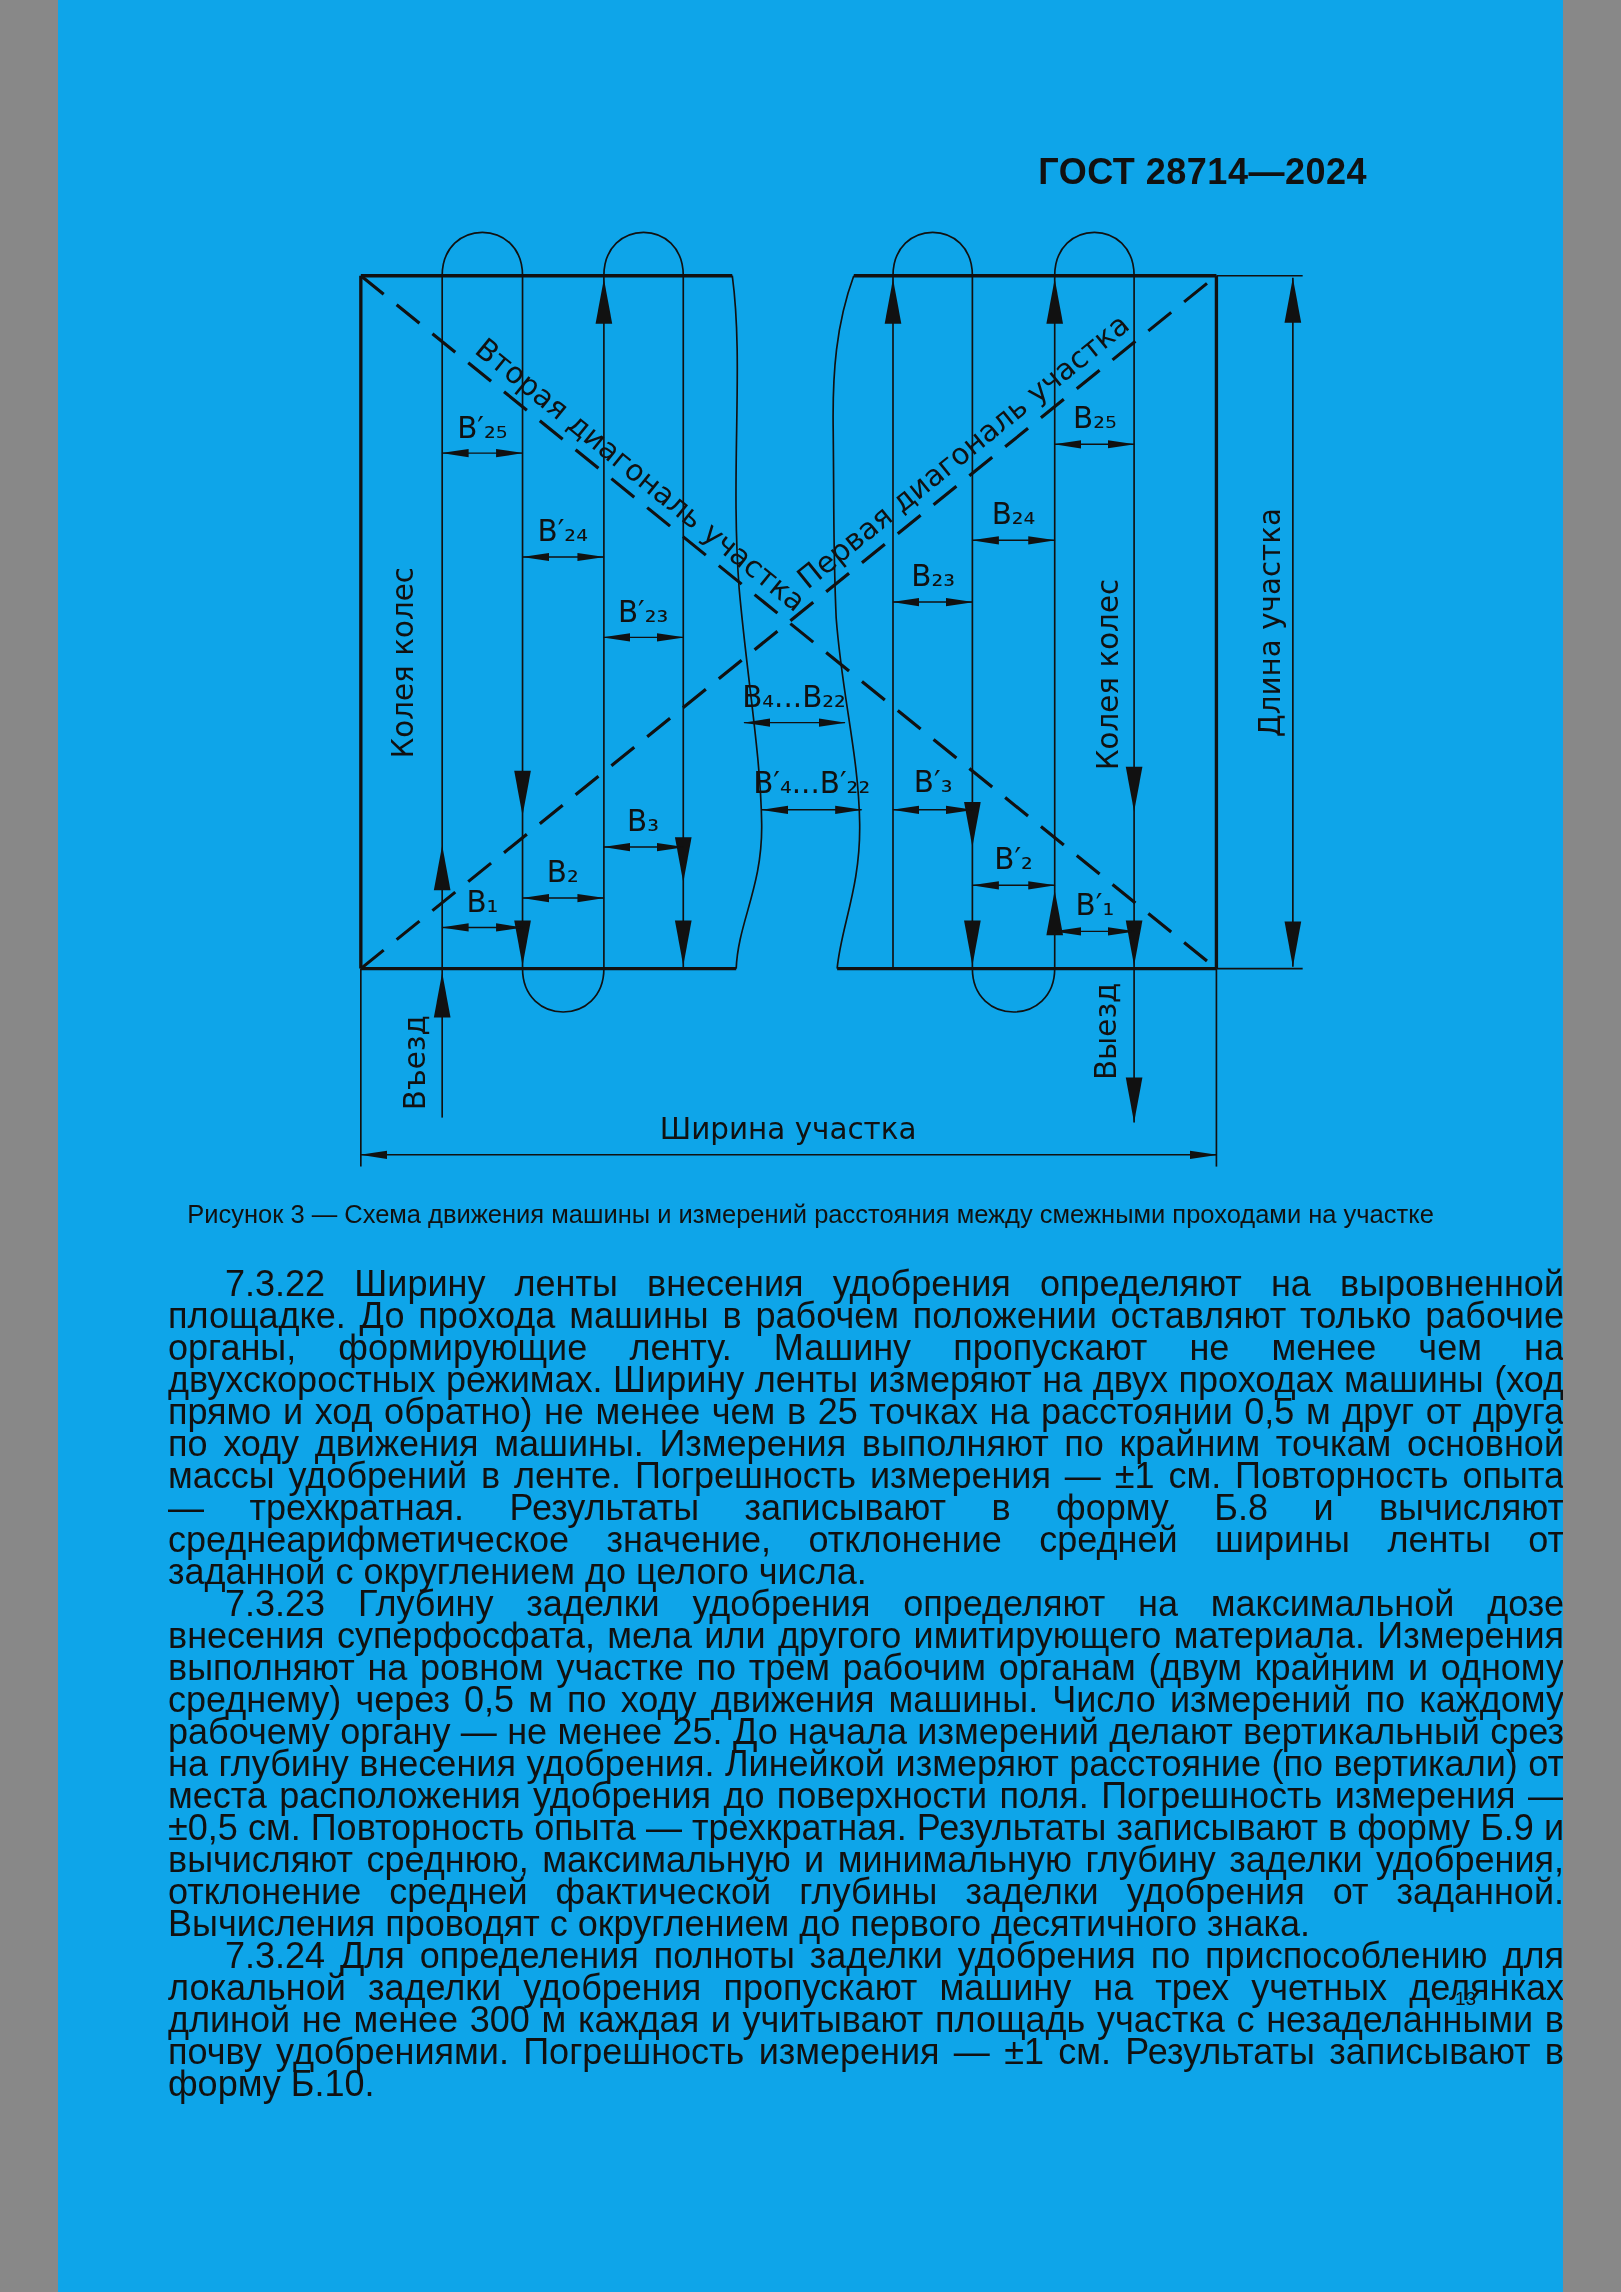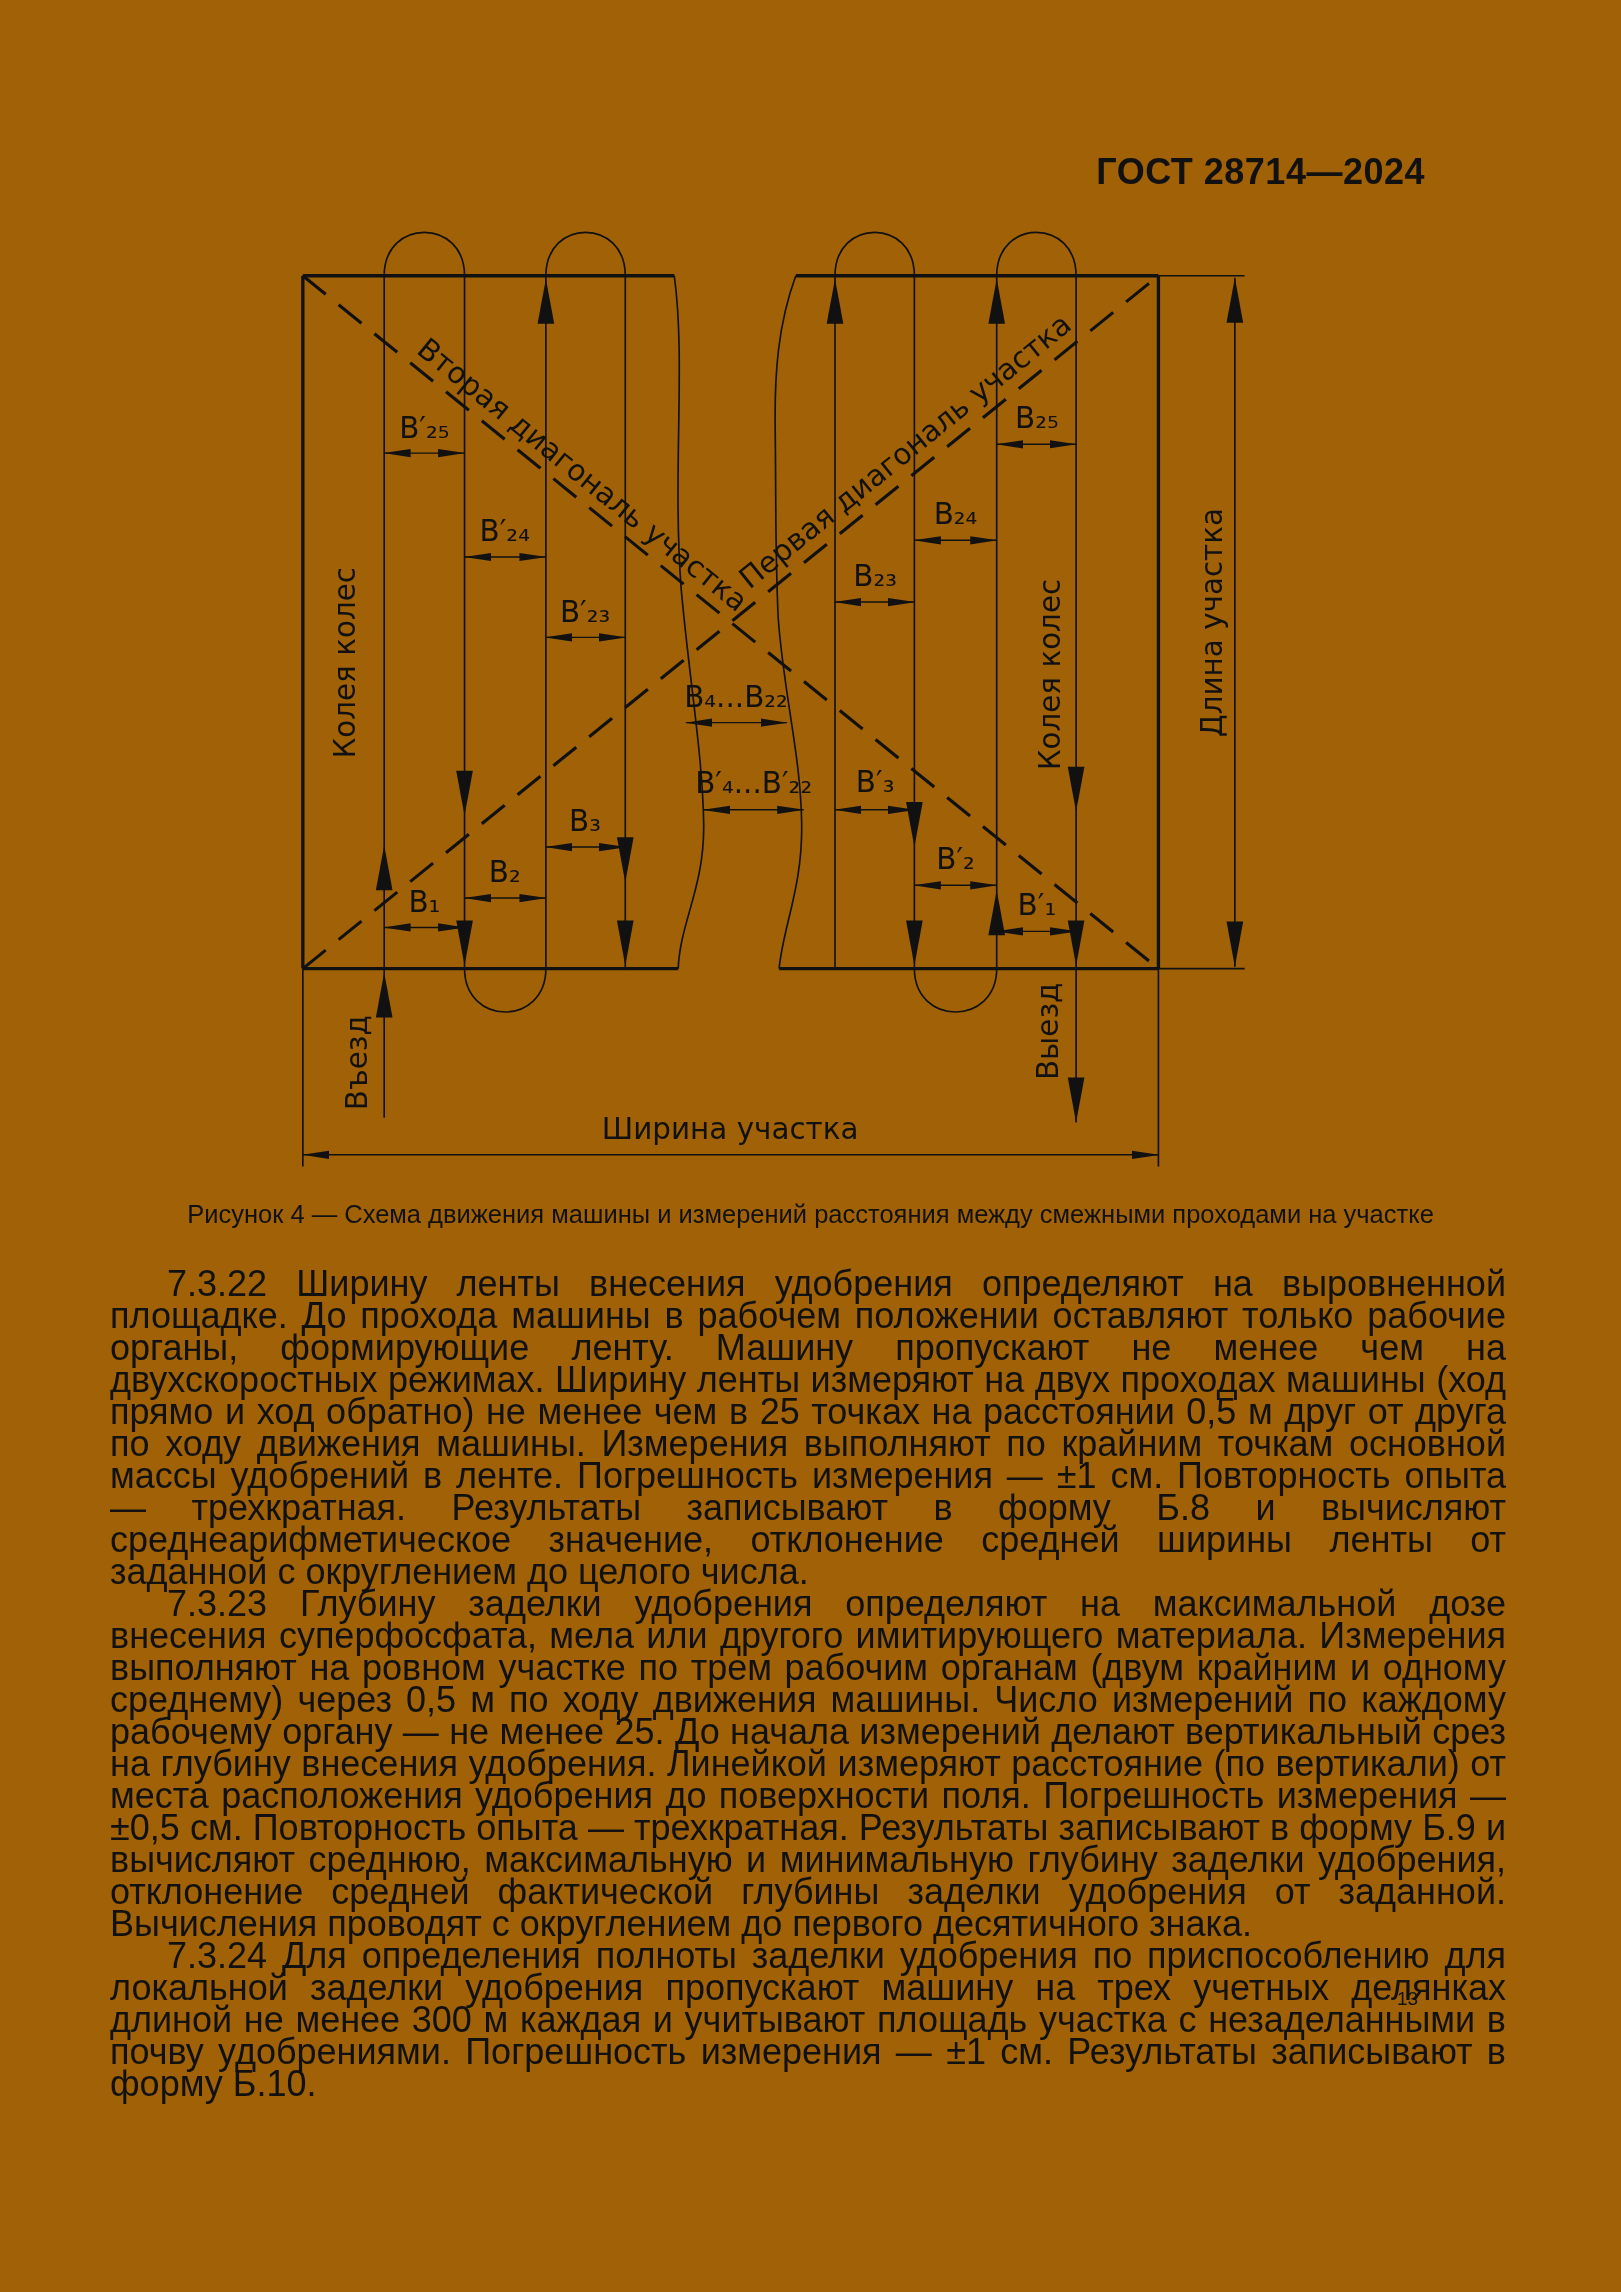--- a/index.html
+++ b/index.html
@@ -1,17 +1,17 @@
 <!DOCTYPE html>
 <html><head>
 <meta charset="utf-8">
 <style>
   html,body{margin:0;padding:0;background:#888;}
   .page{
-    position:relative;width:1621px;height:2293px;background:#a16207;
+    position:relative;width:1505px;height:2293px;background:#0ea5e9;
     font-family:"Liberation Sans",sans-serif;color:#111;overflow:hidden;
     margin:0 auto;
   }
   .doc-header{
     position:absolute;top:151px;right:196px;
     font-size:36px;font-weight:bold;letter-spacing:0.5px;
   }
   .figure-svg{position:absolute;left:0;top:0;width:1621px;height:2293px;}
   .figure-caption{
     position:absolute;left:59px;right:59px;top:1200px;
@@ -158,21 +158,21 @@
     <text class="svgtxt" transform="translate(588 492) rotate(39)" text-anchor="middle">Вторая диагональ участка</text>
     <text class="svgtxt" transform="translate(930 468) rotate(-39)" text-anchor="middle">Первая диагональ участка</text>
     <text class="svgtxt" transform="translate(362 676) rotate(-90)" text-anchor="middle">Колея колес</text>
     <text class="svgtxt" transform="translate(1082 688) rotate(-90)" text-anchor="middle">Колея колес</text>
     <text class="svgtxt" transform="translate(1247 635) rotate(-90)" text-anchor="middle">Длина участка</text>
     <text class="svgtxt" transform="translate(374 1084) rotate(-90)" text-anchor="middle">Въезд</text>
     <text class="svgtxt" transform="translate(1080 1052) rotate(-90)" text-anchor="middle">Выезд</text>
     <text class="svgtxt" x="745" y="1162" text-anchor="middle">Ширина участка</text>
   </svg>
 
-  <div class="figure-caption">Рисунок 4 — Схема движения машины и измерений расстояния между смежными проходами на участке</div>
+  <div class="figure-caption">Рисунок 3 — Схема движения машины и измерений расстояния между смежными проходами на участке</div>
 
   <div class="bodytext">
     <p>7.3.22 Ширину ленты внесения удобрения определяют на выровненной площадке. До прохода машины в рабочем положении оставляют только рабочие органы, формирующие ленту. Машину пропускают не менее чем на двухскоростных режимах. Ширину ленты измеряют на двух проходах машины (ход прямо и ход обратно) не менее чем в 25 точках на расстоянии 0,5 м друг от друга по ходу движения машины. Измерения выполняют по крайним точкам основной массы удобрений в ленте. Погрешность измерения — ±1 см. Повторность опыта — трехкратная. Результаты записывают в форму Б.8 и вычисляют среднеарифметическое значение, отклонение средней ширины ленты от заданной с округлением до целого числа.</p>
     <p>7.3.23 Глубину заделки удобрения определяют на максимальной дозе внесения суперфосфата, мела или другого имитирующего материала. Измерения выполняют на ровном участке по трем рабочим органам (двум крайним и одному среднему) через 0,5 м по ходу движения машины. Число измерений по каждому рабочему органу — не менее 25. До начала измерений делают вертикальный срез на глубину внесения удобрения. Линейкой измеряют расстояние (по вертикали) от места расположения удобрения до поверхности поля. Погрешность измерения — ±0,5 см. Повторность опыта — трехкратная. Результаты записывают в форму Б.9 и вычисляют среднюю, максимальную и минимальную глубину заделки удобрения, отклонение средней фактической глубины заделки удобрения от заданной. Вычисления проводят с округлением до первого десятичного знака.</p>
     <p>7.3.24 Для определения полноты заделки удобрения по приспособлению для локальной заделки удобрения пропускают машину на трех учетных делянках длиной не менее 300 м каждая и учитывают площадь участка с незаделанными в почву удобрениями. Погрешность измерения — ±1 см. Результаты записывают в форму Б.10.</p>
   </div>
 
   <div class="page-number">13</div>
 
 </div>

